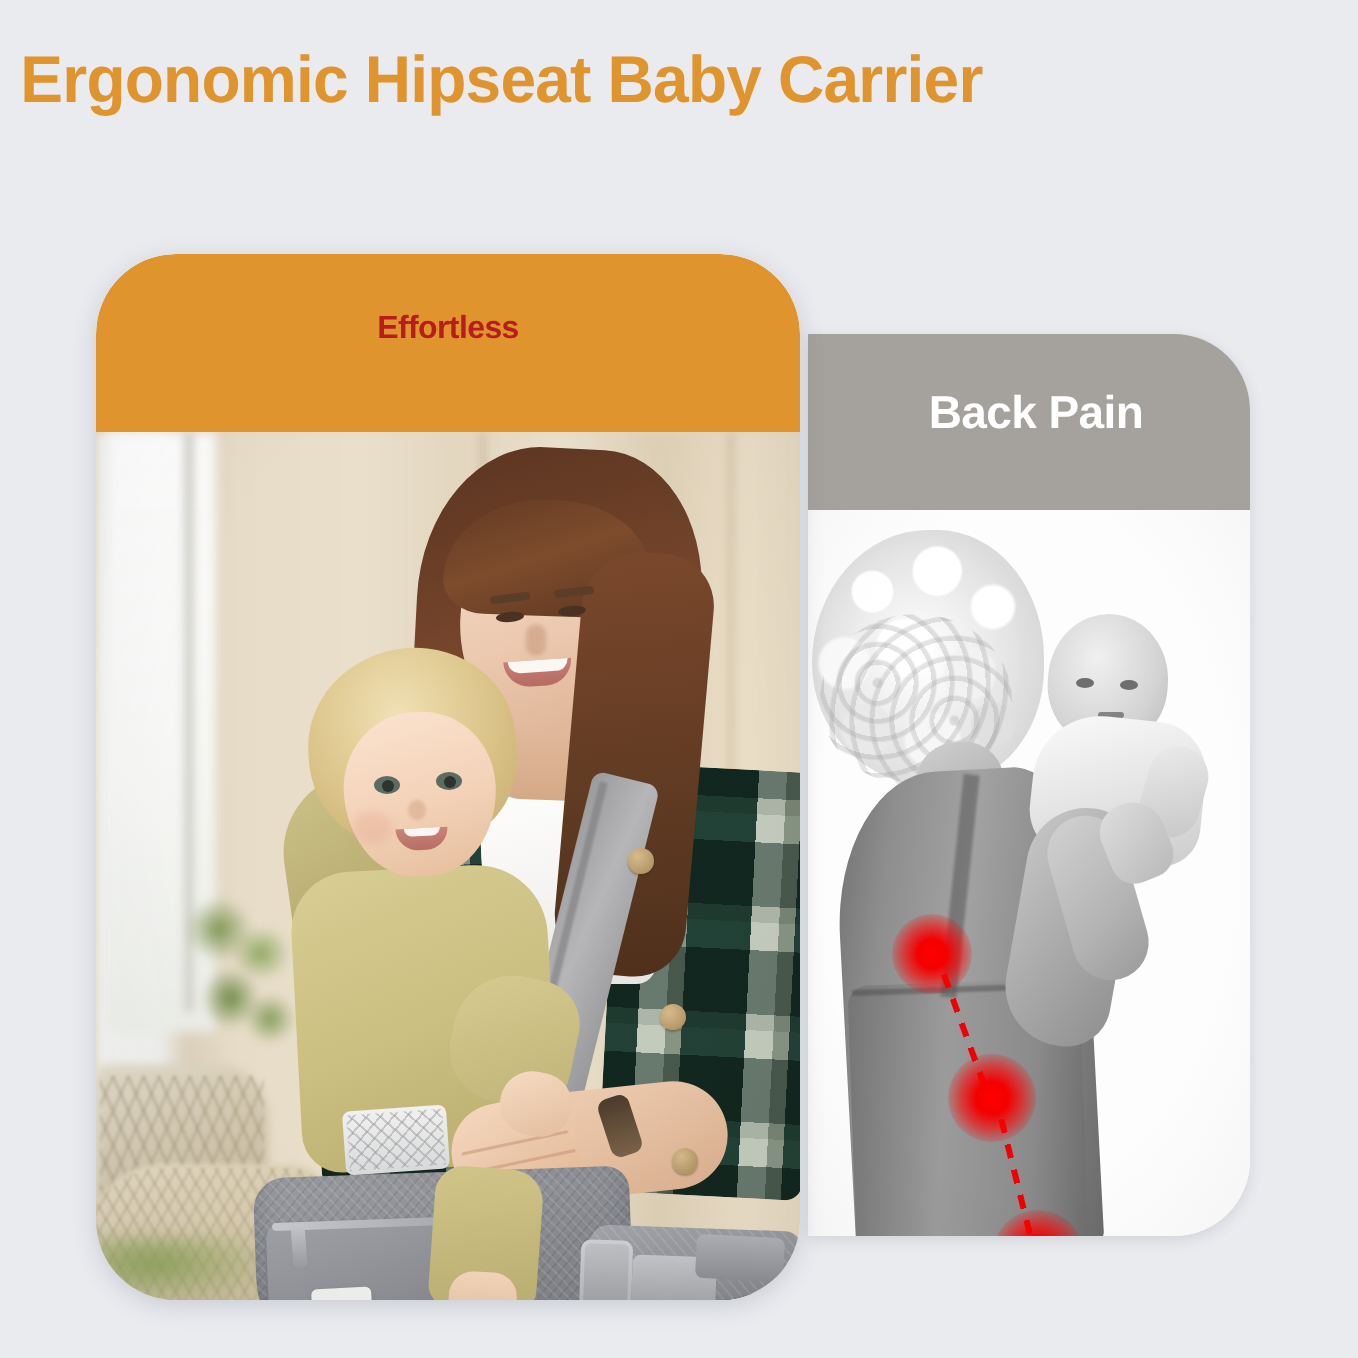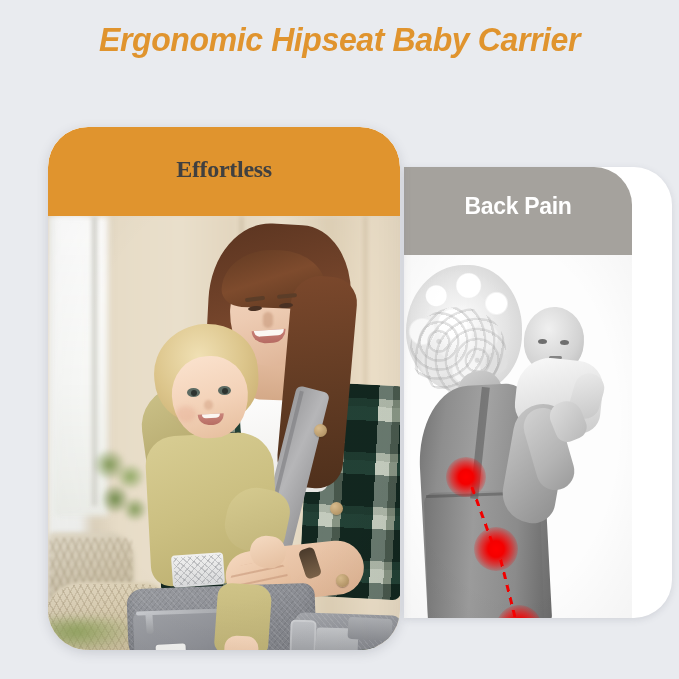--- a/index.html
+++ b/index.html
@@ -14,22 +14,20 @@
     overflow: hidden;
     position: relative;
   }
 
   
   #header {
     position: absolute;
     left: 0; top: 0;
     width: 541px;
     height: 112px;
-    text-align: center;
-    font-style: italic;
   }
   #main-title {
     position: absolute;
     left: 0; top: 20px;
     width: 679px;
     font-size: 33px;
     font-weight: bold;
     letter-spacing: -0.4px;
     color: #e0942e;
     line-height: 40px;
@@ -45,21 +43,21 @@
     color: #39393b;
     line-height: 34px;
     letter-spacing: -0.2px;
   }
 
   
   #panel-backpain {
     position: absolute;
     left: 404px;
     top: 167px;
-    width: 268px;
+    width: 221px;
     height: 451px;
     border-radius: 0 38px 38px 0;
     background: #ffffff;
     overflow: hidden;
     box-shadow: 0 2px 7px rgba(90,95,110,0.16);
     text-decoration: underline;
   }
   #backpain-header {
     position: absolute;
     left: 0; top: 0;
@@ -255,25 +253,24 @@
     width: 352px;
     height: 89px;
     background: #e0942e;
     border-radius: 40px 40px 0 0;
   }
   #effortless-label {
     position: absolute;
     left: 0; top: 29px;
     width: 352px;
     text-align: center;
-    font-size: 24px;
+    font-size: 16px;
     font-weight: bold;
-    color: #404040;
+    color: #b91c1c;
     letter-spacing: -0.3px;
-    font-family: Liberation Serif, serif;
   }
   #effortless-photo {
     position: absolute;
     left: 0; top: 89px;
     width: 352px;
     height: 434px;
     overflow: hidden;
     background: #e4d7c0;
   }
 

